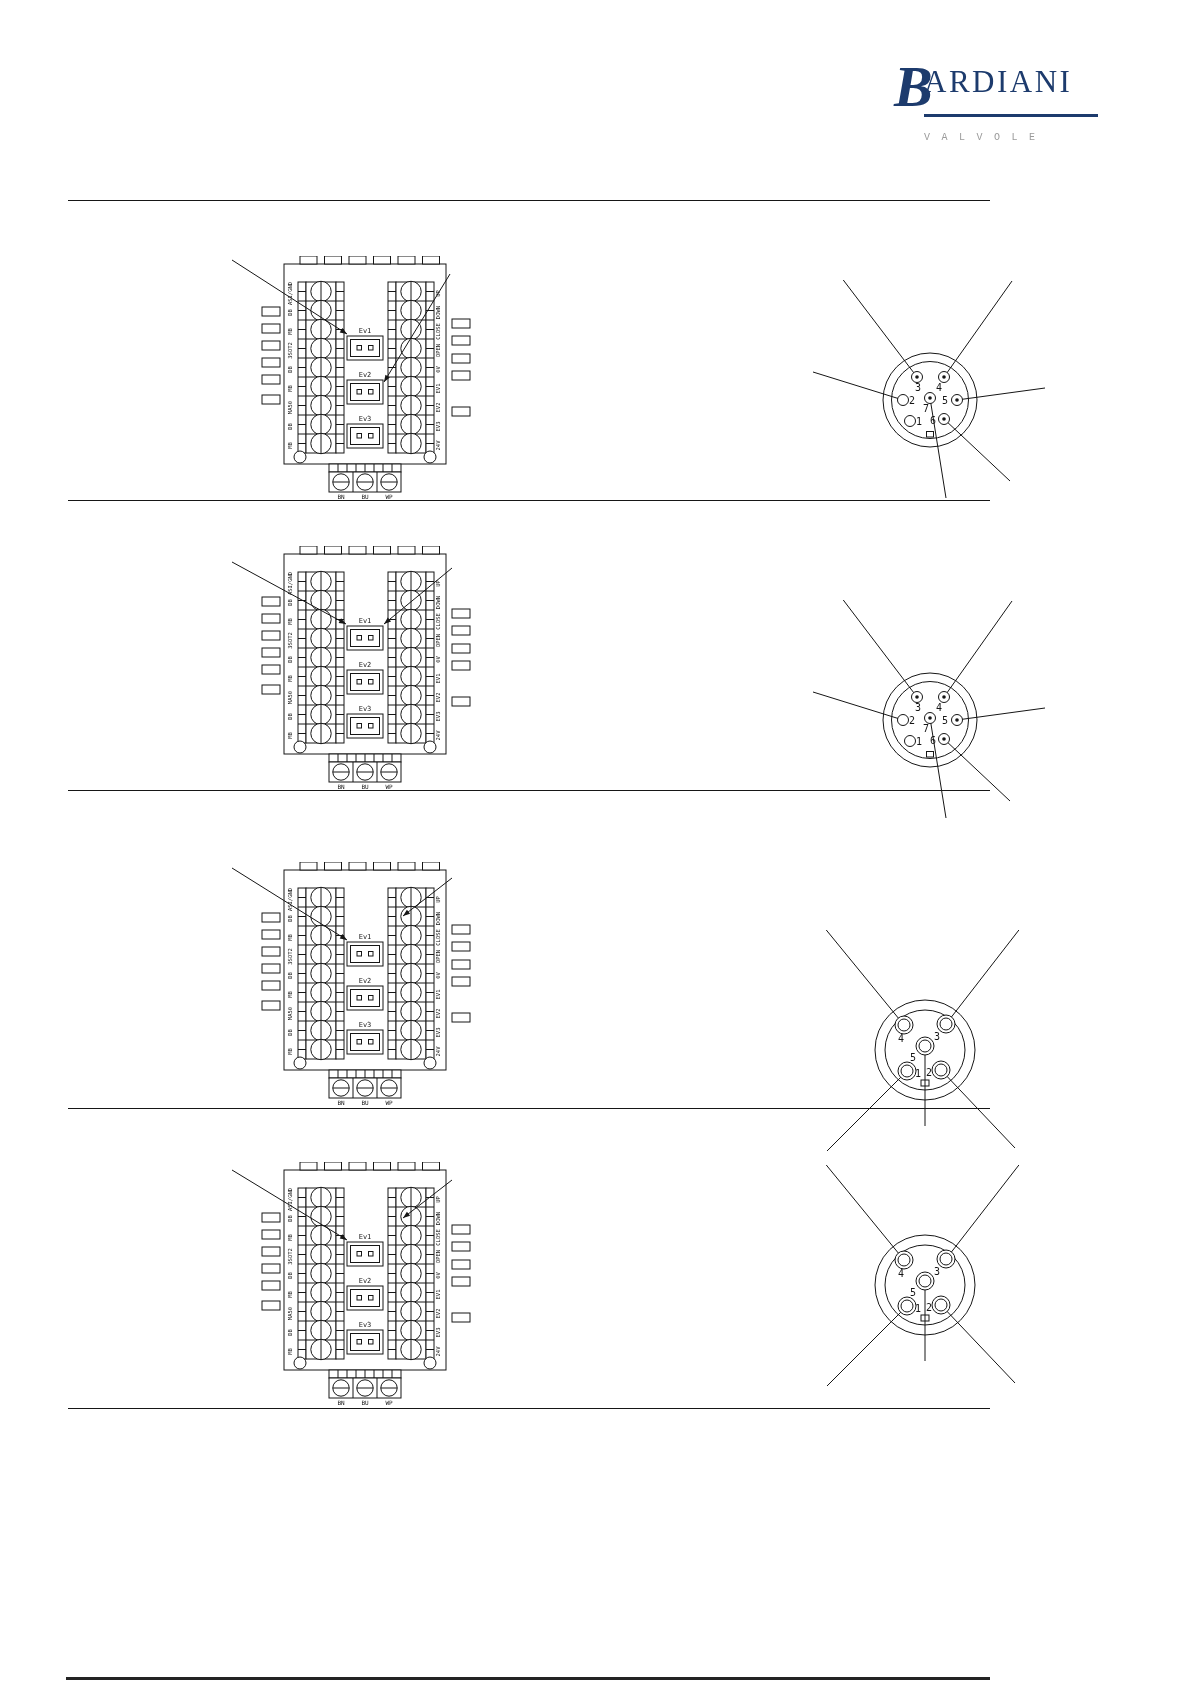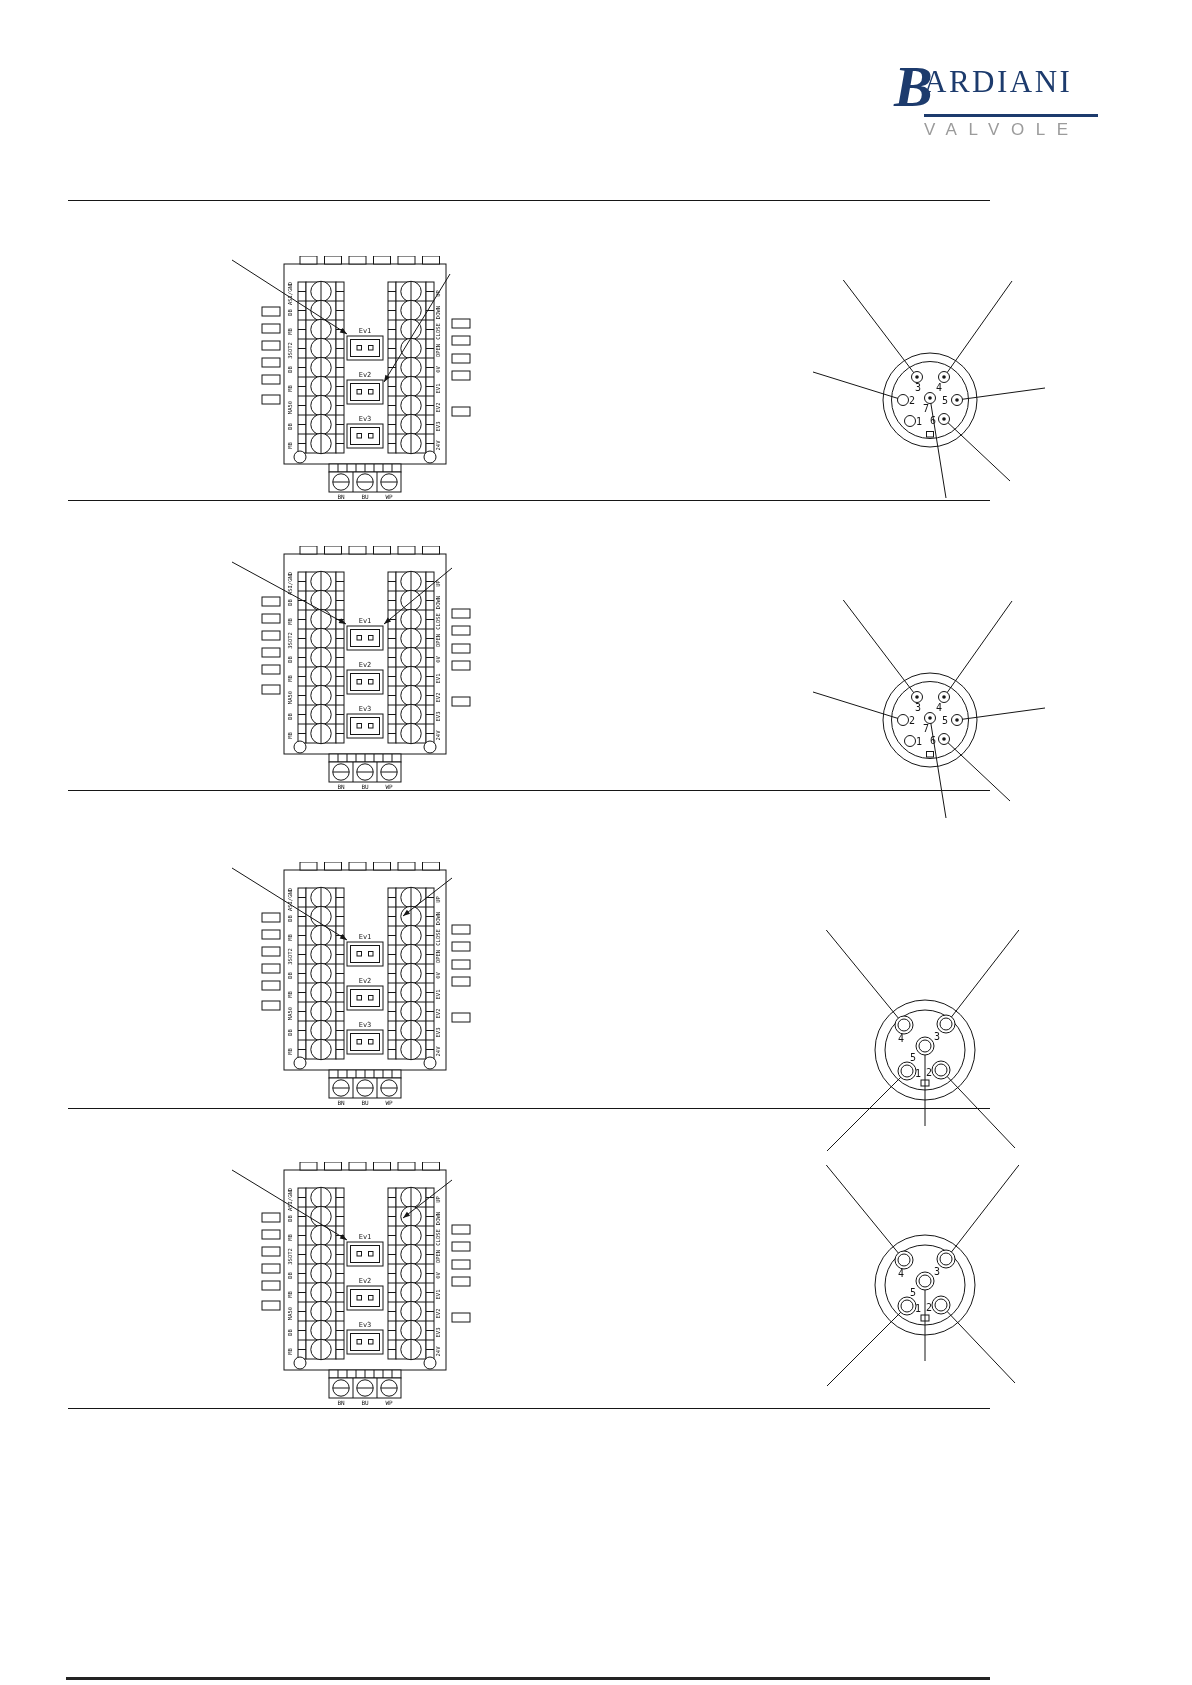--- a/index.html
+++ b/index.html
@@ -12,22 +12,22 @@
     position:absolute;left:0;top:0;line-height:1;
     font-family:"Liberation Serif",serif;font-style:italic;font-weight:bold;font-size:58px;
   }
   .logo-right{position:absolute;left:30px;top:8px;width:174px;}
   .logo-rest{
     display:block;font-family:"Liberation Serif",serif;font-weight:normal;
     font-size:31px;line-height:1;letter-spacing:2.5px;padding-bottom:17px;
     border-bottom:3.5px solid #1d3b6d;white-space:nowrap;
   }
   .logo-sub{
-    display:block;margin-top:3px;font-size:17px;letter-spacing:11.5px;
-    font-family:Liberation Sans, sans-serif;white-space:nowrap;
+    display:block;margin-top:15px;font-size:10px;letter-spacing:11.5px;
+    font-family:Liberation Mono, monospace;white-space:nowrap;
   }
   .divider{position:absolute;left:68px;width:922px;height:0;border-top:1.5px solid #161616;}
   .page-bottom-rule{position:absolute;left:66px;top:1677px;width:924px;height:3px;background:#232323;}
   section.band{position:absolute;left:0;width:992px;}
   svg{position:absolute;}
   svg text{font-family:"DejaVu Sans Mono","Liberation Mono",monospace;}
 </style>
 </head>
 <body>
 

